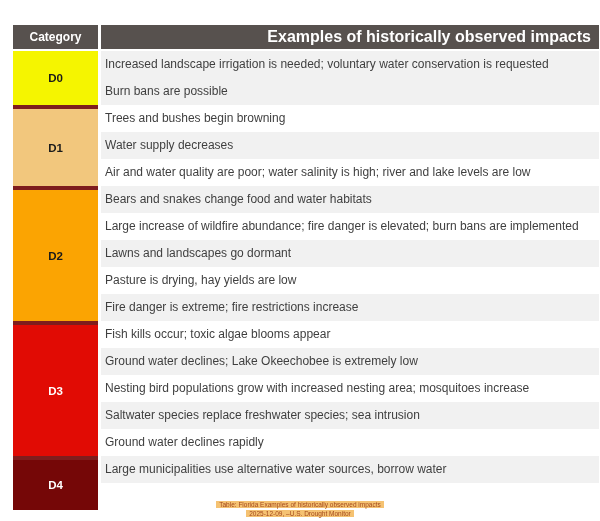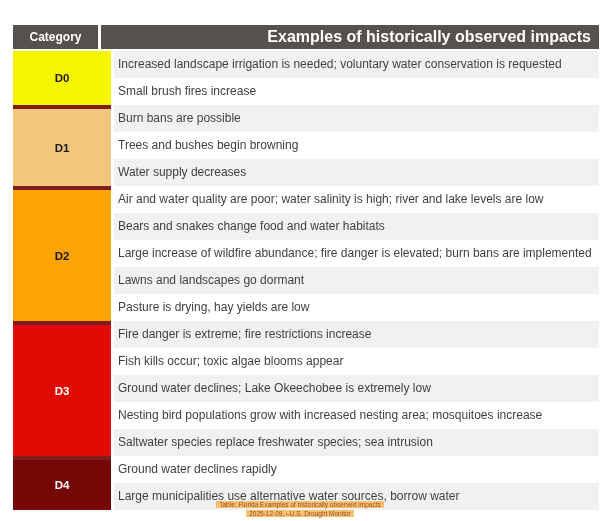--- a/index.html
+++ b/index.html
@@ -44,21 +44,21 @@
     font-size: 16px;
     display: flex;
     align-items: center;
     justify-content: flex-end;
     padding-right: 8px;
   }
   .body-row {
     display: flex;
   }
   .cat-col {
-    width: 98px;
+    width: 85px;
     margin-right: 3px;
     flex-shrink: 0;
   }
   .cat-block {
     display: flex;
     align-items: center;
     justify-content: center;
     font-weight: bold;
     font-size: 11.5px;
     box-sizing: border-box;
@@ -110,21 +110,20 @@
   <div class="body-row">
     <div class="cat-col">
         <div class="cat-block" style="height: 54px; background: rgb(245, 245, 0); color: rgb(26, 26, 26);">D0</div>
         <div class="cat-block sep" style="height: 81px; background: rgb(242, 199, 125); color: rgb(26, 26, 26);">D1</div>
         <div class="cat-block sep" style="height: 135px; background: rgb(251, 164, 2); color: rgb(26, 26, 26);">D2</div>
         <div class="cat-block sep" style="height: 135px; background: rgb(225, 11, 4); color: rgb(255, 255, 255);">D3</div>
         <div class="cat-block sep" style="height: 54px; background: rgb(117, 7, 7); color: rgb(255, 255, 255);">D4</div>
       </div>
     <div class="rows-col">
         <div class="impact-row shade">Increased landscape irrigation is needed; voluntary water conservation is requested</div>
-        <div class="impact-row">Small brush fires increase</div>
         <div class="impact-row shade">Burn bans are possible</div>
         <div class="impact-row">Trees and bushes begin browning</div>
         <div class="impact-row shade">Water supply decreases</div>
         <div class="impact-row">Air and water quality are poor; water salinity is high; river and lake levels are low</div>
         <div class="impact-row shade">Bears and snakes change food and water habitats</div>
         <div class="impact-row">Large increase of wildfire abundance; fire danger is elevated; burn bans are implemented</div>
         <div class="impact-row shade">Lawns and landscapes go dormant</div>
         <div class="impact-row">Pasture is drying, hay yields are low</div>
         <div class="impact-row shade">Fire danger is extreme; fire restrictions increase</div>
         <div class="impact-row">Fish kills occur; toxic algae blooms appear</div>

